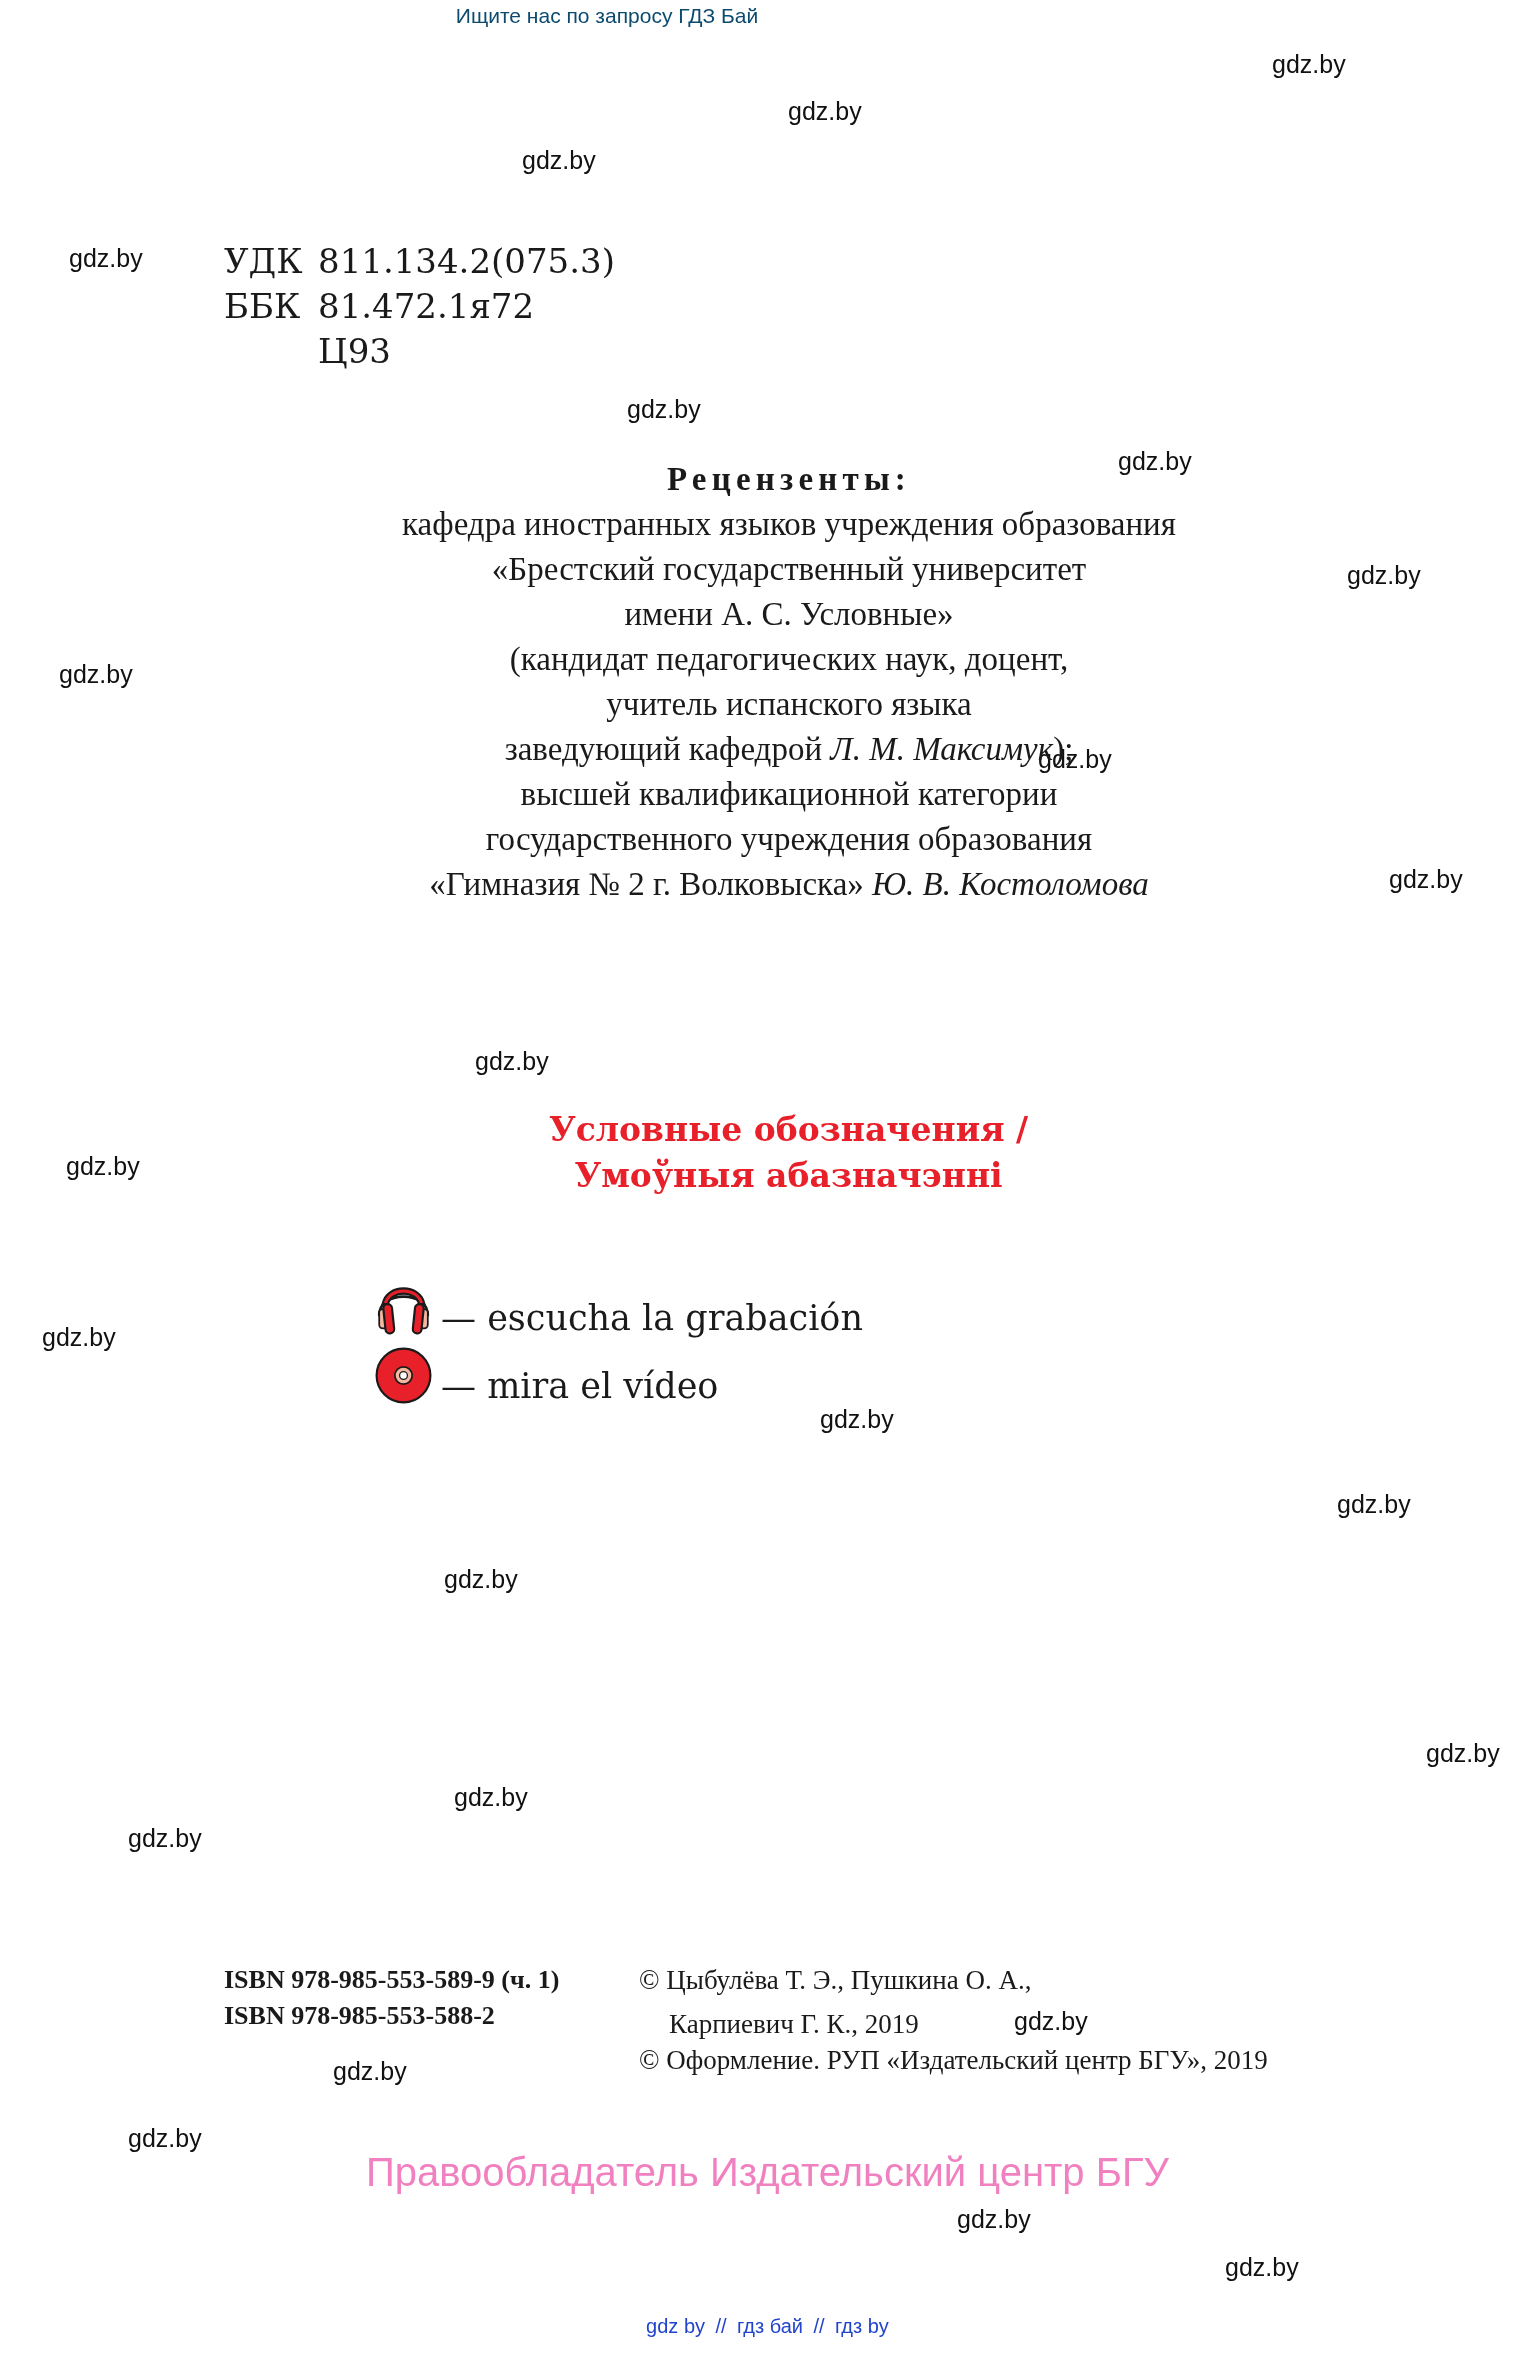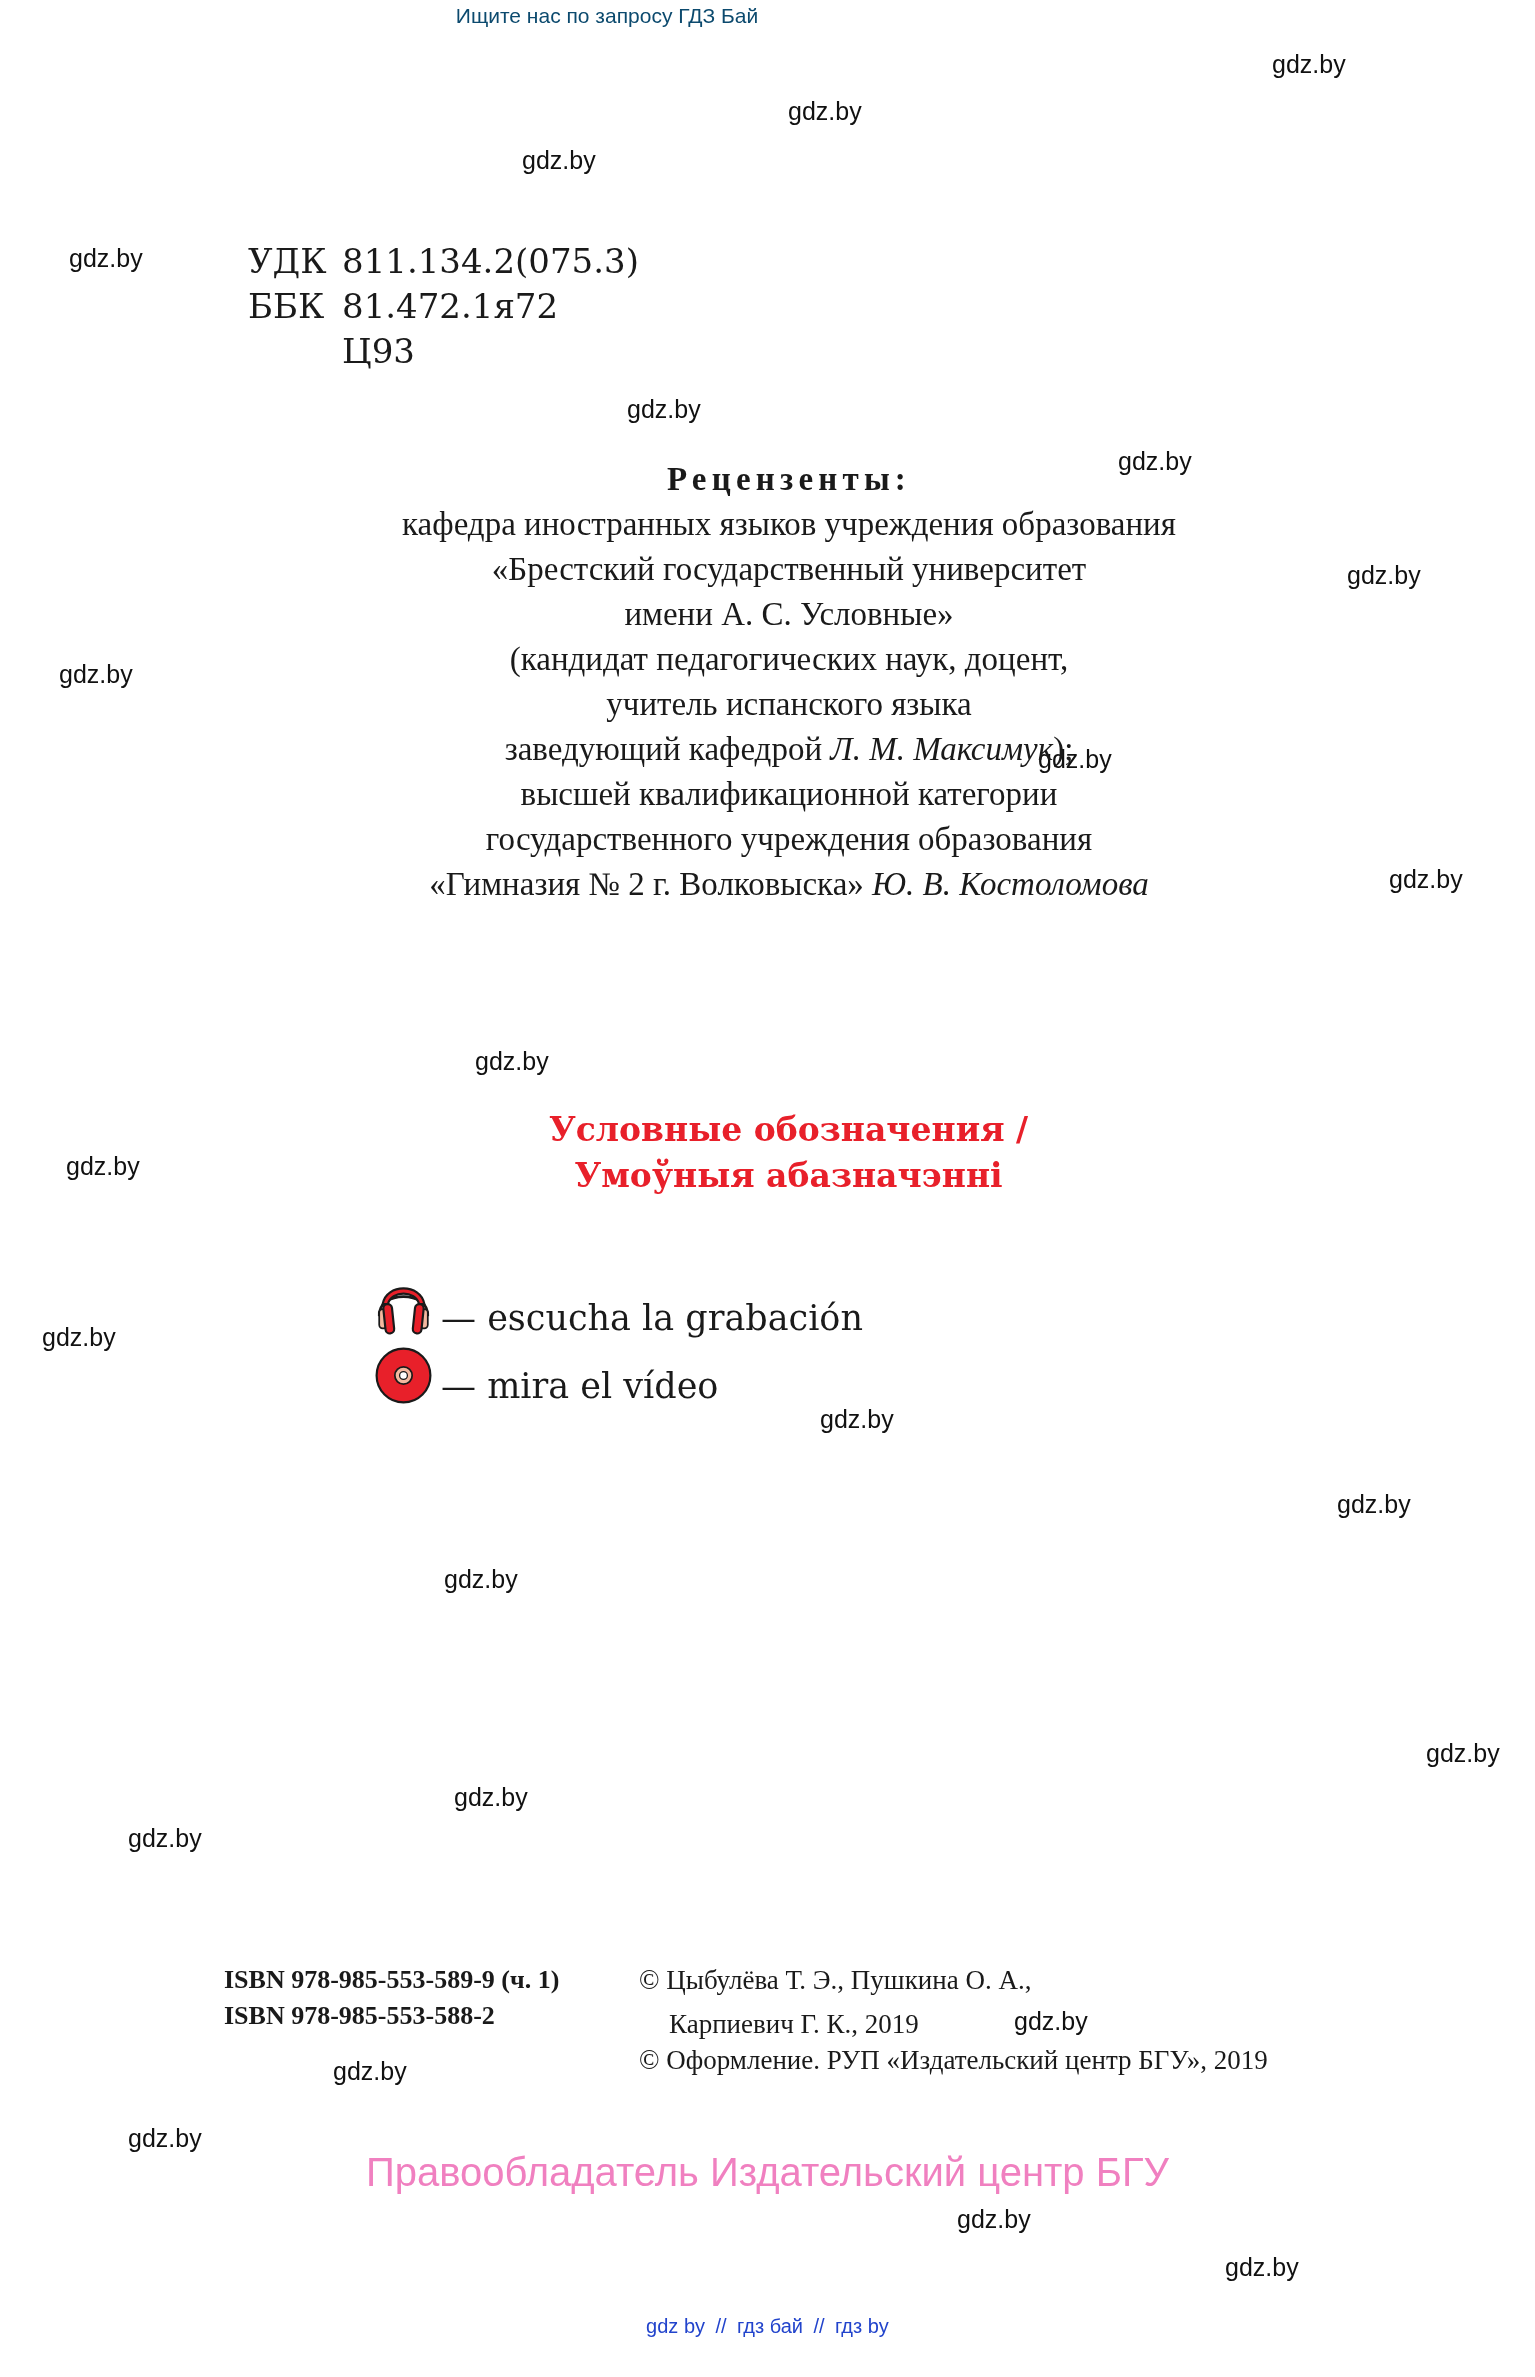--- a/index.html
+++ b/index.html
@@ -1,18 +1,18 @@
 <!DOCTYPE html>
 <html style="font-size:14px"><head>
 <meta charset="utf-8">
 <style>
   html, body { margin:0; padding:0; background:#ffffff; }
   body { width:1535px; height:2377px; position:relative; overflow:hidden; }
   .abs { position:absolute; }
-  .serif { font-family:"DejaVu Serif","Liberation Serif",serif; color:#1a1a1a;margin-left:24px; }
+  .serif { font-family:"DejaVu Serif","Liberation Serif",serif; color:#1a1a1a; }
   .cond { font-family:"Liberation Serif","DejaVu Serif",serif; color:#1a1a1a; }
   .sans { font-family:"Liberation Sans","DejaVu Sans",sans-serif; }
 
   #banner { left:0; width:1214px; top:3.5px; text-align:center; font-size:21px; color:#0c4a6e; }
 
   .wm { font-size:25px; color:#111; font-family:"Liberation Sans","DejaVu Sans",sans-serif; white-space:nowrap; }
 
   #classif { left:224px; top:239px; font-size:34px; line-height:45px; }
   #classif .row { white-space:nowrap; }
   #classif .k { display:inline-block; width:94px; }

